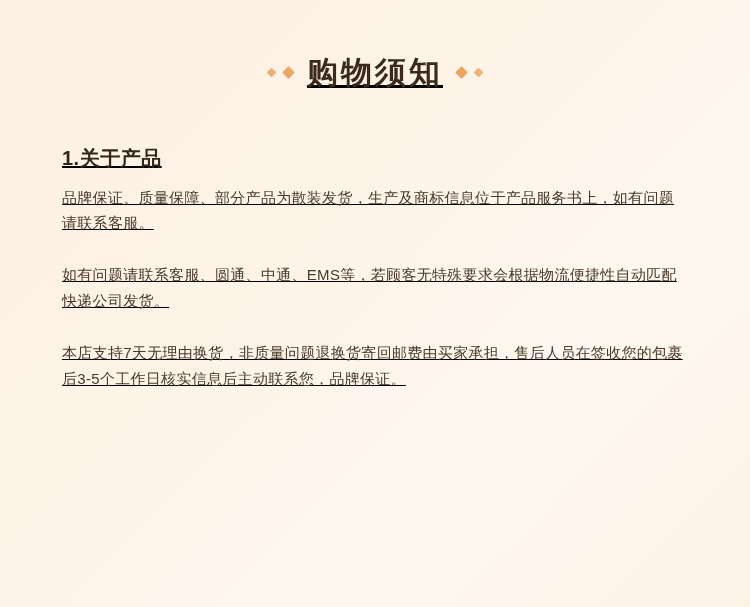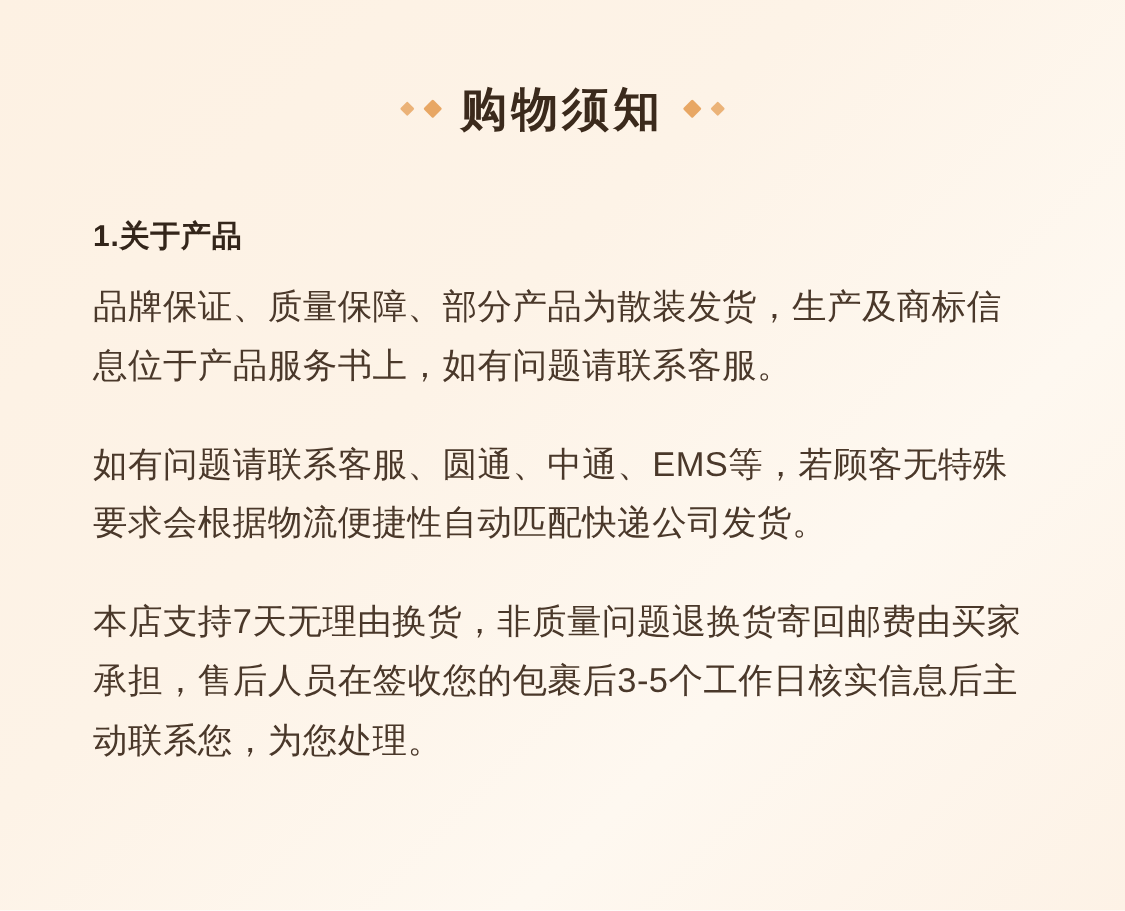--- a/index.html
+++ b/index.html
@@ -11,20 +11,21 @@
     height: 607px;
     background: linear-gradient(135deg, #fdf1e3 0%, #fdf3e7 40%, #fef8f0 70%, #fdf2e6 100%);
     font-family: "Liberation Sans", sans-serif;
     overflow: hidden;
   }
   .page {
     position: relative;
     width: 750px;
     height: 508px;
     box-sizing: border-box;
+    text-decoration: underline;
   }
 
   
   .title-row {
     display: flex;
     align-items: center;
     justify-content: center;
     gap: 14px;
     padding-top: 36px;
   }
@@ -63,21 +64,21 @@
   }
   .section-heading {
     font-size: 20px;
     font-weight: bold;
     color: #33251a;
     letter-spacing: 0.5px;
     margin: 0 0 14px 0;
     line-height: 1.3;
   }
   .section-body {
-    font-size: 23px;
+    font-size: 15px;
     color: #4a382a;
     line-height: 1.72;
     margin: 0 0 26px 0;
     letter-spacing: 0.3px;
   }
   .section:last-child .section-body {
     margin-bottom: 0;
   }
 </style>
 </head>
@@ -102,17 +103,17 @@
     <div class="section">
       <h2 class="section-heading">1.关于产品</h2>
       <p class="section-body">品牌保证、质量保障、部分产品为散装发货，生产及商标信息位于产品服务书上，如有问题请联系客服。</p>
     </div>
 
     <div class="section">
       <p class="section-body">如有问题请联系客服、圆通、中通、EMS等，若顾客无特殊要求会根据物流便捷性自动匹配快递公司发货。</p>
     </div>
 
     <div class="section">
-      <p class="section-body">本店支持7天无理由换货，非质量问题退换货寄回邮费由买家承担，售后人员在签收您的包裹后3-5个工作日核实信息后主动联系您，为您处理。</p>
+      <p class="section-body">本店支持7天无理由换货，非质量问题退换货寄回邮费由买家承担，售后人员在签收您的包裹后3-5个工作日核实信息后主动联系您，品牌保证。</p>
     </div>
 
   </div>
 </div>
 
 </body></html>

